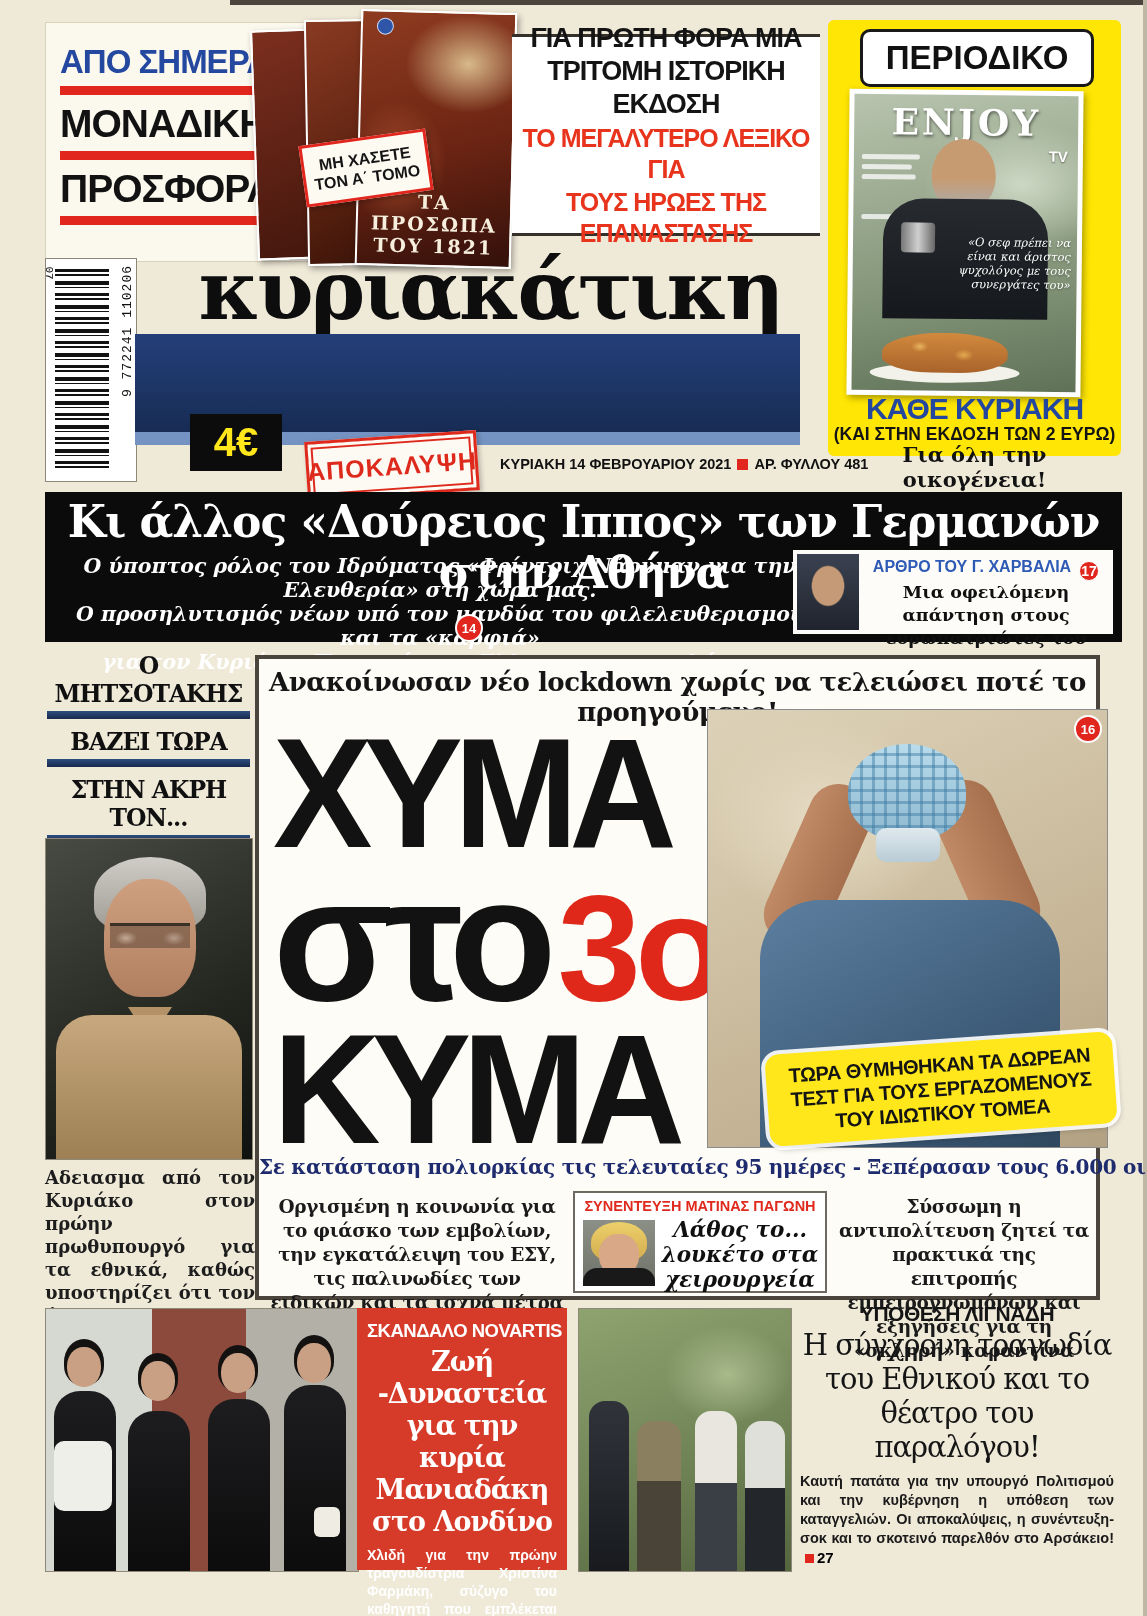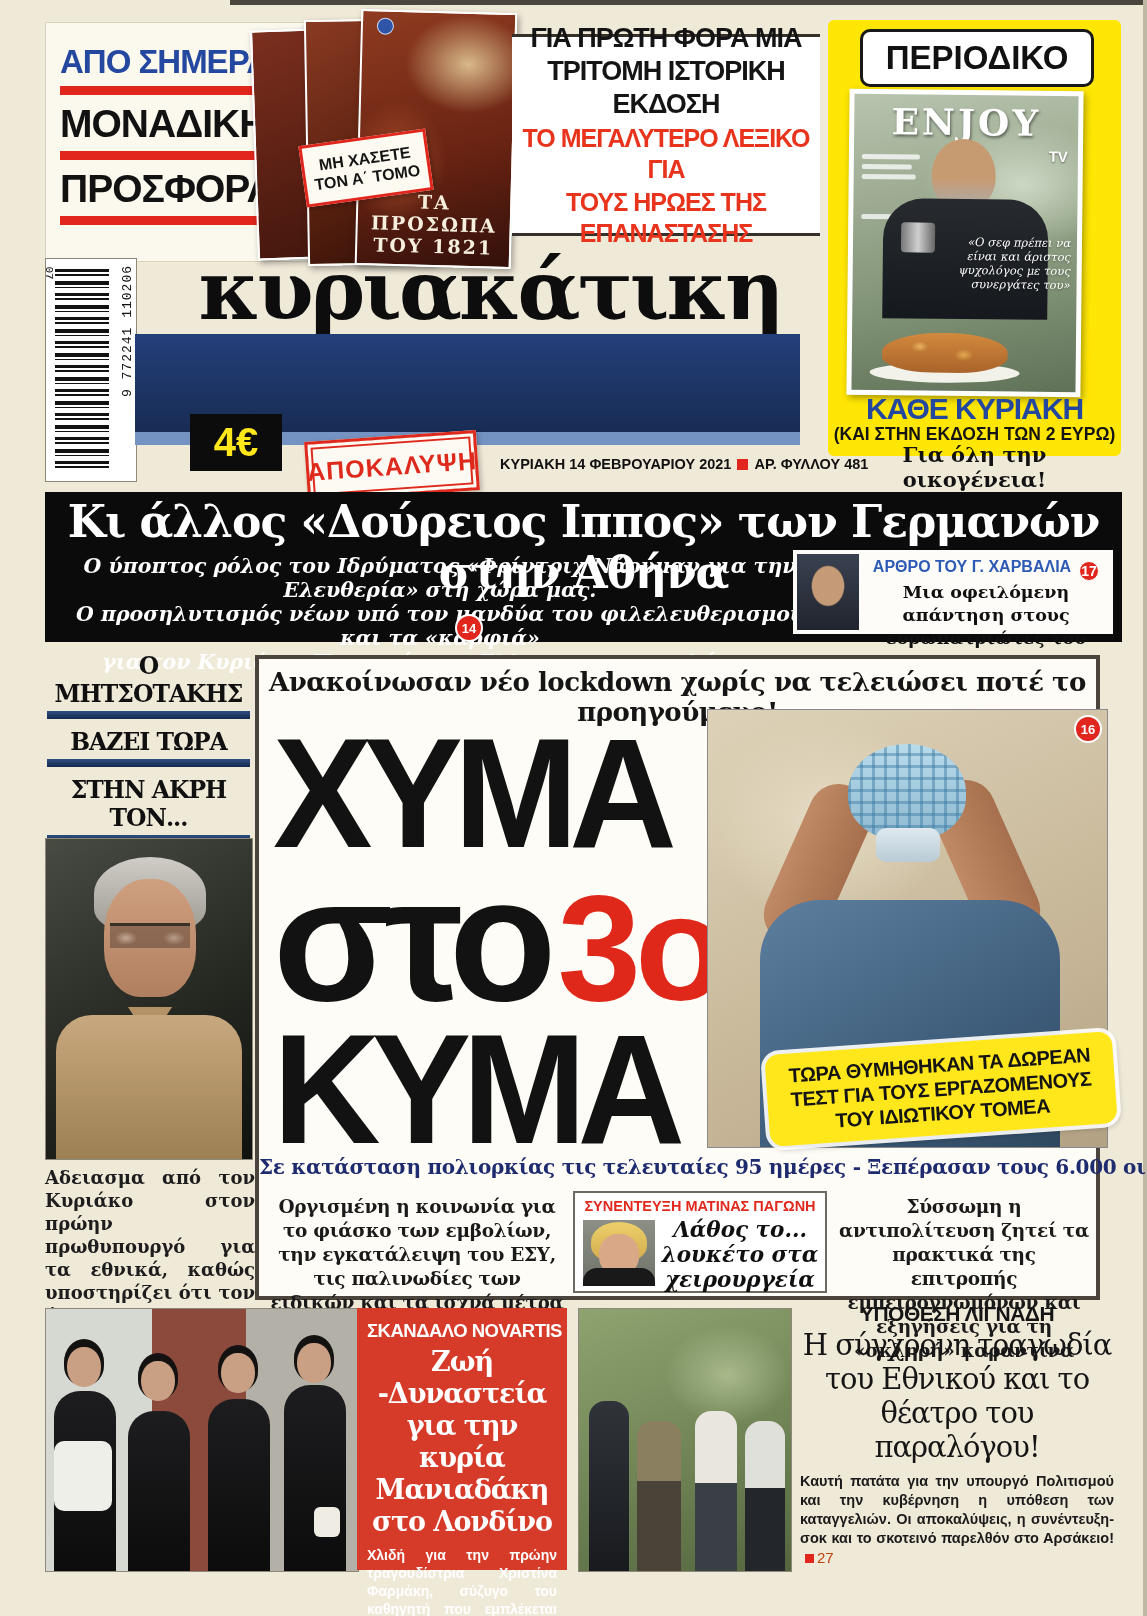--- a/index.html
+++ b/index.html
@@ -183,21 +183,21 @@
     font-size:27px;line-height:32px;letter-spacing:-1px;}
   #nov-body{margin-top:8px;color:#fff;font-weight:800;font-size:14px;line-height:18px;text-align:justify;}
   #lignadis-photo{left:578px;top:1308px;width:212px;height:262px;border:1px solid #8d8878;overflow:hidden;
     background:radial-gradient(90px 70px at 70% 25%,#a8b98a 0%,rgba(0,0,0,0) 70%),linear-gradient(160deg,#8fa370,#6d8154 60%,#55663f);}
   .lig-fig{position:absolute;bottom:0;border-radius:16px 16px 0 0;}
   #lignadis-text{left:800px;top:1302px;width:314px;text-align:center;}
   #lig-label{color:#141414;font-weight:800;font-size:21px;letter-spacing:-0.5px;}
   #lig-title{margin-top:2px;color:#151515;font-family:"DejaVu Serif",serif;font-weight:normal;font-size:29px;line-height:34px;letter-spacing:-1px;}
   #lig-body{margin-top:8px;color:#1a1a1a;font-weight:800;font-size:14.5px;line-height:19px;text-align:justify;}
   .red-sq{display:inline-block;width:9px;height:9px;background:#e0261d;margin:0 3px 0 5px;}
-  .red-num{font-weight:400;color:#c2410c;font-size:15px;}
+  .red-num{font-weight:700;color:#000000;font-size:15px;}
 </style>
 </head>
 <body>
 
 <div id="page">
   <div class="abs" id="edge-top"></div>
   <div class="abs" id="edge-right"></div>
 
   <div class="abs" id="promo-left">
     <div id="promo-left-text">

